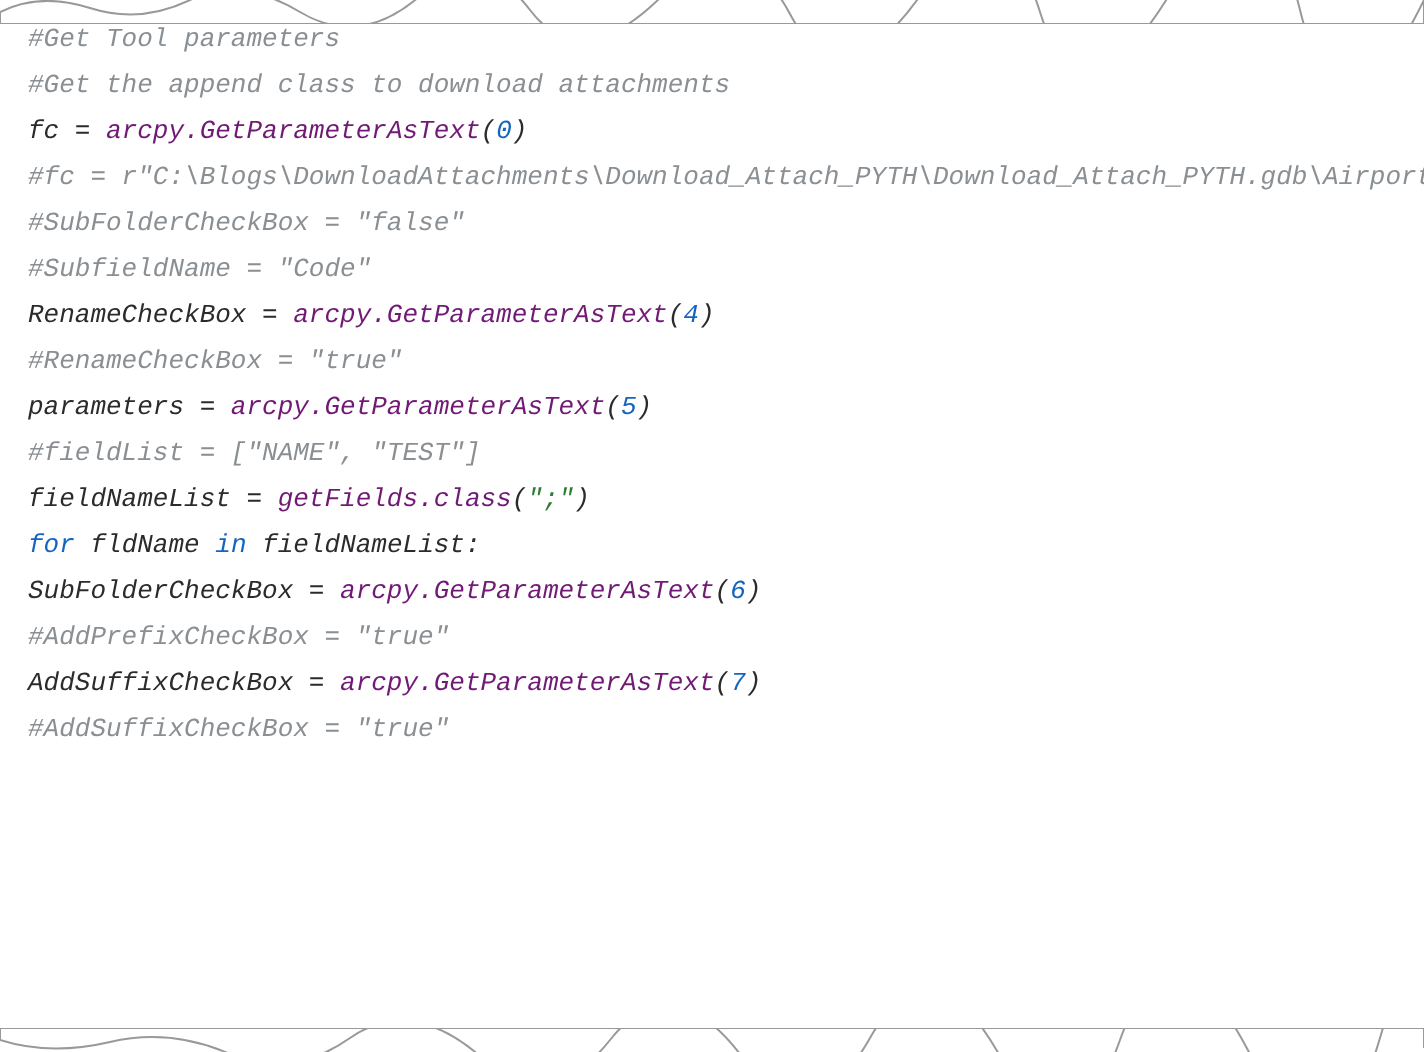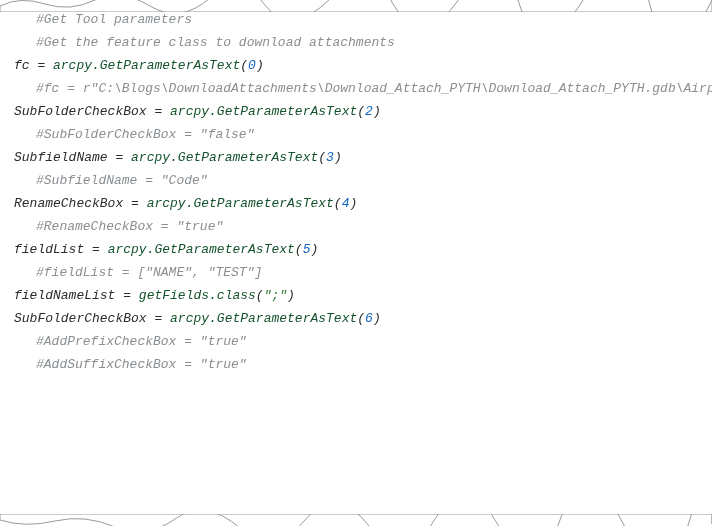--- a/index.html
+++ b/index.html
@@ -21,63 +21,63 @@
       left: 0;
       width: 712px;
       height: 18px;
       pointer-events: none;
     }
     .torn-top { top: -6px; }
     .torn-bottom { bottom: -6px; }
     .code-ln {
       white-space: pre;
     }
-    .c-comment { color: #8a8f93; margin-left: 22px; }
+    .c-comment { color: #8a8f93; }
     .c-var     { color: #2b2b2b; }
     .c-op      { color: #2b2b2b; }
-    .c-call    { color: #14532d; }
+    .c-call    { color: #701a75; }
     .c-paren   { color: #2b2b2b; }
     .c-num     { color: #1565c0; }
     .c-kw      { color: #1565c0; }
     .c-str     { color: #2e7d32; }
     .indent { display: inline-block; width: 28px; }
   </style>
 </head>
 <body>
 
 <svg class="torn-top" viewBox="0 0 712 18" preserveAspectRatio="none">
   <path d="M0,12 Q20,2 45,10 T95,6 T150,12 T210,4 T265,11 T330,5 T395,13 T460,4 T520,12 T585,3 T650,11 T712,6 L712,18 L0,18 Z" fill="#fff" stroke="#999" stroke-width="1"></path>
 </svg>
 
 <div>
   <div class="code-ln"><span class="c-comment">#Get Tool parameters</span></div>
-  <div class="code-ln"><span class="c-comment">#Get the feature class to download attachments</span></div>
+  <div class="code-ln"><span class="c-comment">#Get the append class to download attachments</span></div>
 
   <div class="code-ln"><span class="c-var">fc</span><span class="c-op"> = </span><span class="c-call">arcpy.GetParameterAsText</span><span class="c-paren">(</span><span class="c-num">0</span><span class="c-paren">)</span></div>
   <div class="code-ln"><span class="c-comment">#fc = r"C:\Blogs\DownloadAttachments\Download_Attach_PYTH\Download_Attach_PYTH.gdb\Airports"</span></div>
 
 
-  <div class="code-ln"><span class="c-var">SubFolderCheckBox</span><span class="c-op"> = </span><span class="c-call">arcpy.GetParameterAsText</span><span class="c-paren">(</span><span class="c-num">2</span><span class="c-paren">)</span></div>
   <div class="code-ln"><span class="c-comment">#SubFolderCheckBox = "false"</span></div>
 
-  <div class="code-ln"><span class="c-var">SubfieldName</span><span class="c-op"> = </span><span class="c-call">arcpy.GetParameterAsText</span><span class="c-paren">(</span><span class="c-num">3</span><span class="c-paren">)</span></div>
   <div class="code-ln"><span class="c-comment">#SubfieldName = "Code"</span></div>
 
   <div class="code-ln"><span class="c-var">RenameCheckBox</span><span class="c-op"> = </span><span class="c-call">arcpy.GetParameterAsText</span><span class="c-paren">(</span><span class="c-num">4</span><span class="c-paren">)</span></div>
   <div class="code-ln"><span class="c-comment">#RenameCheckBox = "true"</span></div>
 
-  <div class="code-ln"><span class="c-var">fieldList</span><span class="c-op"> = </span><span class="c-call">arcpy.GetParameterAsText</span><span class="c-paren">(</span><span class="c-num">5</span><span class="c-paren">)</span></div>
+  <div class="code-ln"><span class="c-var">parameters</span><span class="c-op"> = </span><span class="c-call">arcpy.GetParameterAsText</span><span class="c-paren">(</span><span class="c-num">5</span><span class="c-paren">)</span></div>
   <div class="code-ln"><span class="c-comment">#fieldList = ["NAME", "TEST"]</span></div>
 
 
   <div class="code-ln"><span class="c-var">fieldNameList</span><span class="c-op"> = </span><span class="c-call">getFields.class</span><span class="c-paren">(</span><span class="c-str">";"</span><span class="c-paren">)</span></div>
 
+  <div class="code-ln"><span class="c-kw">for</span><span> </span><span class="c-var">fldName</span><span> </span><span class="c-kw">in</span><span> </span><span class="c-var">fieldNameList:</span></div>
 
 
   <div class="code-ln"><span class="c-var">SubFolderCheckBox</span><span class="c-op"> = </span><span class="c-call">arcpy.GetParameterAsText</span><span class="c-paren">(</span><span class="c-num">6</span><span class="c-paren">)</span></div>
   <div class="code-ln"><span class="c-comment">#AddPrefixCheckBox = "true"</span></div>
 
+  <div class="code-ln"><span class="c-var">AddSuffixCheckBox</span><span class="c-op"> = </span><span class="c-call">arcpy.GetParameterAsText</span><span class="c-paren">(</span><span class="c-num">7</span><span class="c-paren">)</span></div>
   <div class="code-ln"><span class="c-comment">#AddSuffixCheckBox = "true"</span></div>
 </div>
 
 <svg class="torn-bottom" viewBox="0 0 712 18" preserveAspectRatio="none">
   <path d="M0,6 Q25,14 55,7 T115,13 T175,5 T240,14 T305,6 T370,13 T435,5 T500,14 T560,6 T625,13 T690,5 T712,10 L712,0 L0,0 Z" fill="#fff" stroke="#999" stroke-width="1"></path>
 </svg>
 
 </body></html>

